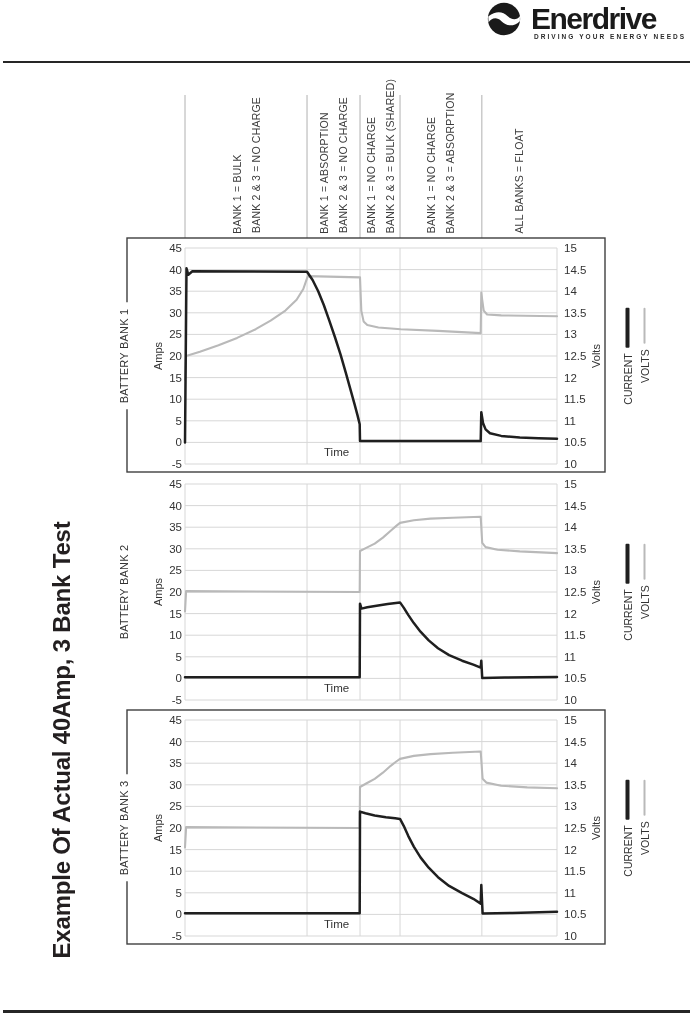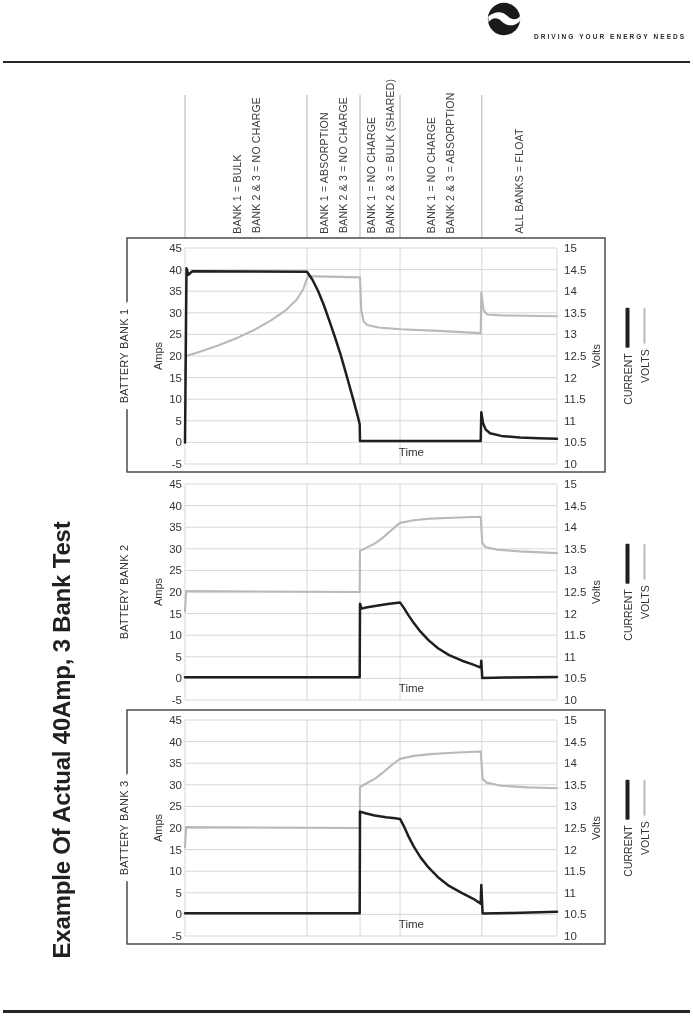--- a/index.html
+++ b/index.html
@@ -12,41 +12,42 @@
               letter-spacing:-1.5px;color:#1a1a1a;}
   #brand-tagline{position:absolute;left:534px;top:33px;font-size:6.5px;font-weight:bold;
                  letter-spacing:2.05px;color:#2b2b2b;}
   #page-title{font-size:24px;font-weight:bold;color:#231f20;letter-spacing:-0.2px;}
   .tick{position:absolute;font-size:11.5px;color:#333;line-height:14px;}
   .tick-left{width:36px;text-align:right;}
   .tick-right{text-align:left;}
   .axis-title{font-size:11px;color:#333;}
   .bank-label{font-size:11px;color:#333;background:#ffffff;padding:3px 6px;letter-spacing:0.2px;}
   .phase-label{font-size:10.5px;color:#3c3c3c;letter-spacing:0.2px;}
-  .time-label{position:absolute;font-size:11.5px;color:#333;text-align:right;width:100px;}
+  .time-label{position:absolute;font-size:11.5px;color:#333;text-align:left;width:100px;}
   .legend{position:absolute;white-space:nowrap;transform:translate(-50%,-50%) rotate(-90deg);
           display:flex;flex-direction:column;align-items:flex-end;gap:5px;}
   .legend-row{display:flex;align-items:center;gap:6px;}
   .legend-text{font-size:10.5px;color:#333;}
   .legend-line{display:inline-block;border-radius:1px;}
   svg{position:absolute;left:0;top:0;}
 </style>
 </head>
 <body>
 
 <div id="page">
 
   <div class="abs" style="left:487px;top:2px;">
     <span style="display:inline-block;">
       <svg width="34" height="34" viewBox="0 0 40 40">
         <circle cx="20" cy="20" r="19" fill="#1a1a1a"></circle>
         <path d="M1.5 17 C 11 9.5, 19 11.5, 24 16.5 C 29 21.5, 35.5 21.5, 38.7 16.5 L 38.7 22.5 C 30 30.5, 22 27.5, 17 22.5 C 11 16.5, 4.5 19.5, 1.8 24 Z" fill="#ffffff"></path>
       </svg>
     </span>
   </div>
+  <div id="brand-name">Enerdrive</div>
   <div id="brand-tagline">DRIVING YOUR ENERGY NEEDS</div>
   <div class="rule" style="left:3px;top:61px;width:687px;height:1.6px;"></div>
 
   <div class="rot" id="page-title" style="left:62px;top:740px;">Example Of Actual 40Amp, 3 Bank Test</div>
 
   <svg id="chart-svg" width="693" height="1016" viewBox="0 0 693 1016">
       <line x1="185" y1="95" x2="185" y2="238" stroke="#b0b0b0" stroke-width="1"></line>
       <line x1="307.016" y1="95" x2="307.016" y2="238" stroke="#b0b0b0" stroke-width="1"></line>
       <line x1="360.02599999999995" y1="95" x2="360.02599999999995" y2="238" stroke="#b0b0b0" stroke-width="1"></line>
       <line x1="400.01599999999996" y1="95" x2="400.01599999999996" y2="238" stroke="#b0b0b0" stroke-width="1"></line>

